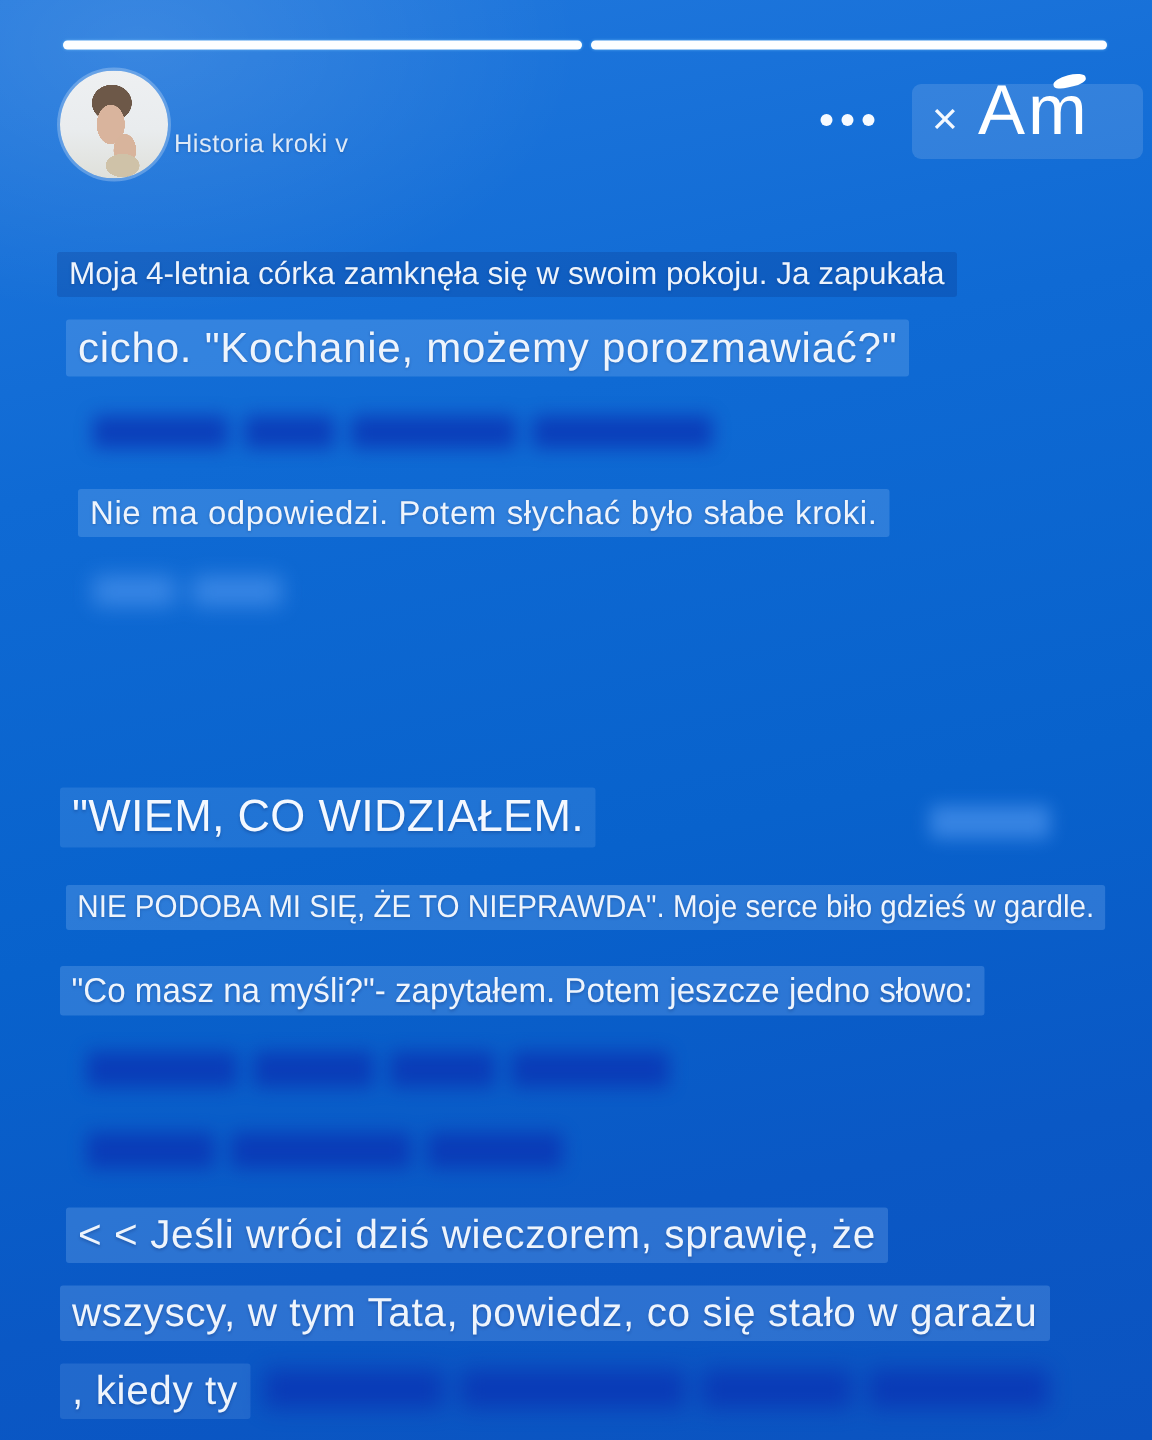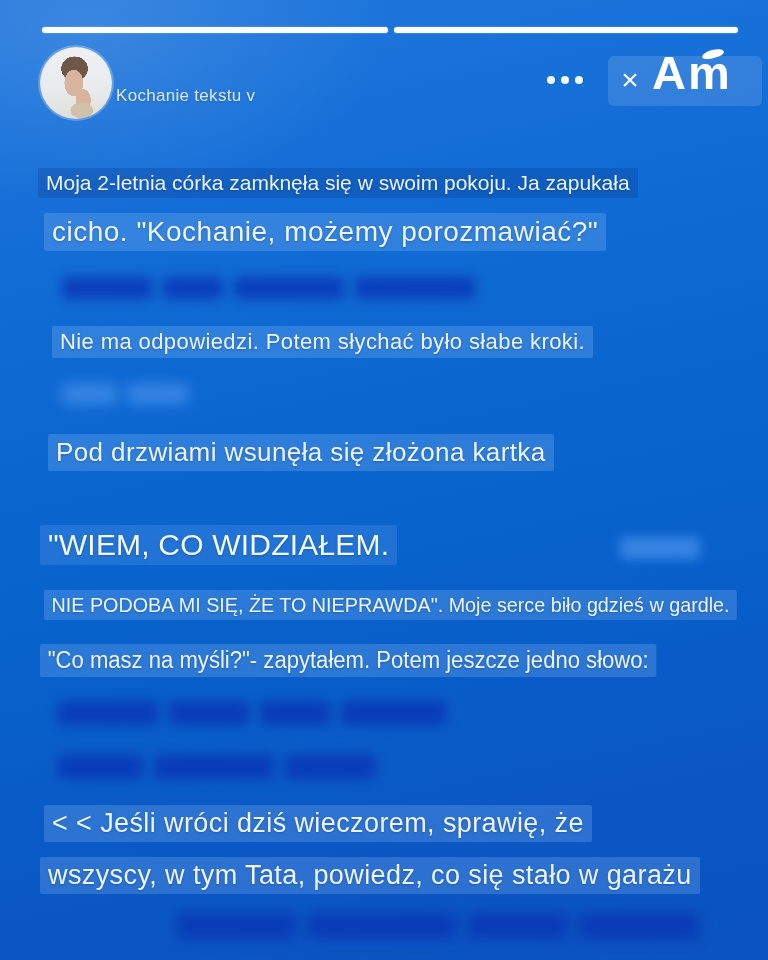--- a/index.html
+++ b/index.html
@@ -47,21 +47,21 @@
   .overlayPanel{
     position:absolute;left:608px;top:56px;width:154px;height:50px;border-radius:6px;
     background:rgba(255,255,255,0.13);
   }
   .closeBtn{
     position:absolute;left:612px;top:58px;width:36px;height:44px;
     font-size:30px;color:#f4f9ff;text-align:center;line-height:44px;cursor:pointer;font-weight:400;
   }
   .amText{
     position:absolute;left:652px;top:49px;font-size:47px;color:#ffffff;
-    letter-spacing:2px;line-height:1.0;white-space:nowrap;font-weight:bold;
+    letter-spacing:2px;line-height:1.0;white-space:nowrap;
   }
   .amAccent{
     position:absolute;left:702px;top:50px;width:22px;height:8px;background:#ffffff;
     border-radius:50% 50% 40% 40%;transform:rotate(-14deg);
   }
 
   
   .line{
     position:absolute;white-space:nowrap;color:#eef4fc;
     text-shadow:0 1px 2px rgba(0,25,80,.25);
@@ -96,50 +96,49 @@
 </style>
 </head>
 <body>
 
 <div class="stage">
 
   <div class="pbar pbar1"></div>
   <div class="pbar pbar2"></div>
 
   <div class="avatar"></div>
-  <div class="contextLabel">Kochanie tekstu v</div>
+  <div class="contextLabel">Historia kroki v</div>
 
   <div class="moreBtn">
     <span class="dot"></span>
     <span class="dot"></span>
     <span class="dot"></span>
   </div>
   <div class="overlayPanel"></div>
   <div class="closeBtn">×</div>
   <div class="amText">Am</div>
   <div class="amAccent"></div>
 
-  <div class="line band-dark l1">Moja 2-letnia córka zamknęła się w swoim pokoju. Ja zapukała</div>
+  <div class="line band-dark l1">Moja 4-letnia córka zamknęła się w swoim pokoju. Ja zapukała</div>
   <div class="line band-light l2">cicho. "Kochanie, możemy porozmawiać?"</div>
 
   <div class="blurline bl1">
     <span class="b" style="width:90px"></span>
       <span class="b" style="width:60px"></span>
     <span class="b" style="width:110px"></span>
       <span class="b" style="width:120px"></span>
   </div>
 
   <div class="line band-light l3">Nie ma odpowiedzi. Potem słychać było słabe kroki.</div>
 
   <div class="blurline light bl2">
     <span class="b" style="width:55px"></span>
       <span class="b" style="width:60px"></span>
   </div>
 
-  <div class="line band-light l4">Pod drzwiami wsunęła się złożona kartka</div>
   <div class="line band-lighter l6">"WIEM, CO WIDZIAŁEM.</div>
 
   <div class="blurline light bl3">
     <span class="b" style="width:80px"></span>
   </div>
 
   <div class="line band-light l7">NIE PODOBA MI SIĘ, ŻE TO NIEPRAWDA". Moje serce biło gdzieś w gardle.</div>
   <div class="line band-light l8">"Co masz na myśli?"- zapytałem. Potem jeszcze jedno słowo:</div>
 
   <div class="blurline bl4">
@@ -149,20 +148,21 @@
       <span class="b" style="width:105px"></span>
   </div>
   <div class="blurline bl5">
     <span class="b" style="width:85px"></span>
       <span class="b" style="width:120px"></span>
     <span class="b" style="width:90px"></span>
   </div>
 
   <div class="line band-light l9">&lt; &lt; Jeśli wróci dziś wieczorem, sprawię, że</div>
   <div class="line band-light l10">wszyscy, w tym Tata, powiedz, co się stało w garażu</div>
+  <div class="line band-lighter l11">, kiedy ty</div>
 
   <div class="blurline bl6">
     <span class="b" style="width:120px"></span>
       <span class="b" style="width:150px"></span>
     <span class="b" style="width:100px"></span>
       <span class="b" style="width:120px"></span>
   </div>
 
 </div>
 

